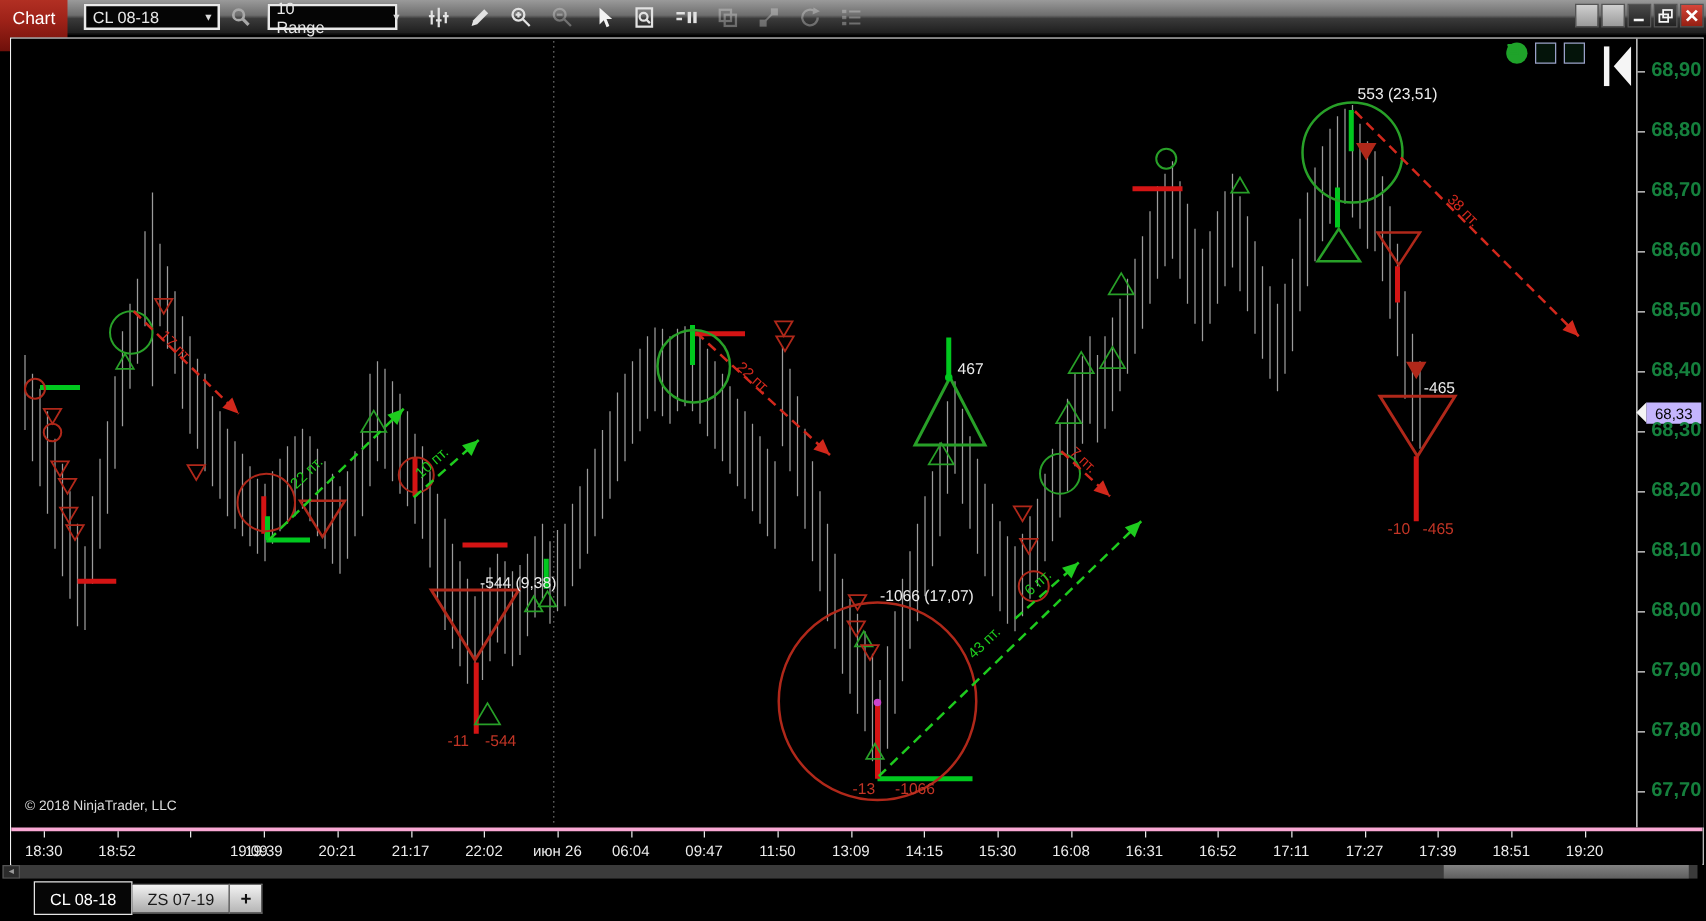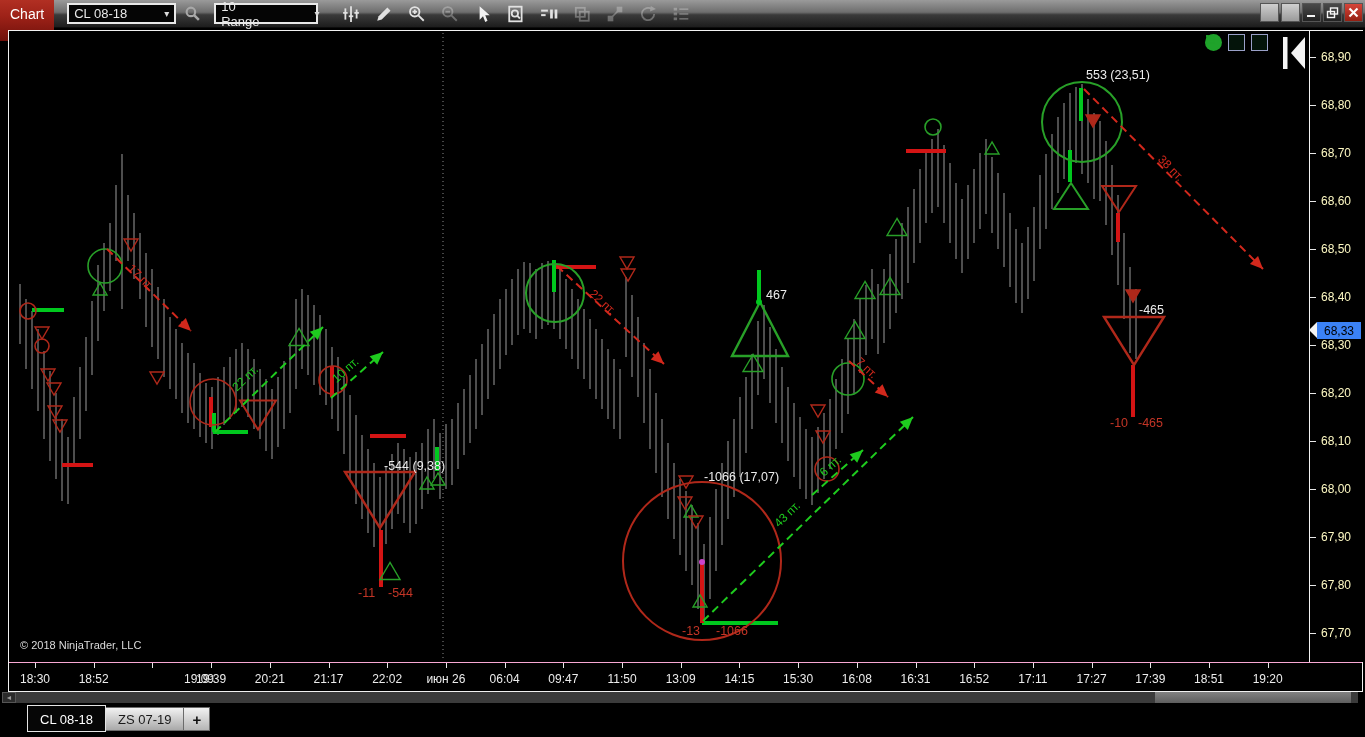--- a/index.html
+++ b/index.html
@@ -36,27 +36,27 @@
   .plot svg{position:absolute;left:0;top:0;}
   .copyright{position:absolute;left:11px;top:608px;color:#dcdcdc;font-size:11px;}
   .corner-icons{position:absolute;left:1196px;top:3px;display:flex;align-items:center;gap:6px;}
   .dot-ic{width:17px;height:17px;border-radius:50%;background:#1fa32a;}
   .sq-ic{width:15px;height:15px;border:1px solid #9aa0c8;background:#04140a;
     display:flex;align-items:center;justify-content:center;}
   .nt-logo{position:absolute;left:1274px;top:6px;}
   
   .paxis{position:absolute;left:1300px;top:0;width:53px;height:631px;border-left:1px solid #f2f2f2;background:#000;}
   .ptick{position:absolute;left:0;width:6px;height:1px;background:#e8e8e8;}
-  .plabel{position:absolute;left:11px;color:#fef9c3;font-size:12px;line-height:12px;}
-  .pmarker{position:absolute;left:7px;width:44px;height:17px;background:#3b82f6;color:#000;
+  .plabel{position:absolute;left:11px;color:#15803d;font-size:16px;line-height:12px;font-weight:bold;}
+  .pmarker{position:absolute;left:7px;width:44px;height:17px;background:#c4b5fd;color:#000;
     font-size:12px;display:flex;align-items:center;justify-content:center;}
   .pmarker:before{content:"";position:absolute;left:-8px;top:0;
     border-top:8.5px solid transparent;border-bottom:8.5px solid transparent;border-right:8px solid #f4f4f4;}
   
-  .taxis{position:absolute;left:0;top:631px;width:1353px;height:28px;border-top:1px solid #f9a8d4;background:#000;}
+  .taxis{position:absolute;left:0;top:631px;width:1353px;height:28px;border-top:3px solid #f9a8d4;background:#000;}
   .ttick{position:absolute;top:0;width:1px;height:5px;background:#e8e8e8;}
   .tlabel{position:absolute;top:9px;transform:translateX(-50%);color:#ececec;font-size:12px;white-space:nowrap;}
 
   
   .hscroll{position:absolute;left:2px;top:692px;width:1356px;height:11px;display:flex;}
   .hs-btn{width:14px;height:11px;background:#2b2b2b;border:1px solid #555;box-sizing:border-box;
     color:#999;font-size:7px;display:flex;align-items:center;justify-content:center;}
   .hs-track{position:relative;flex:1;background:#3b3b3b;}
   .hs-thumb{position:absolute;top:0;height:11px;background:linear-gradient(#828282,#5e5e5e);}
 

